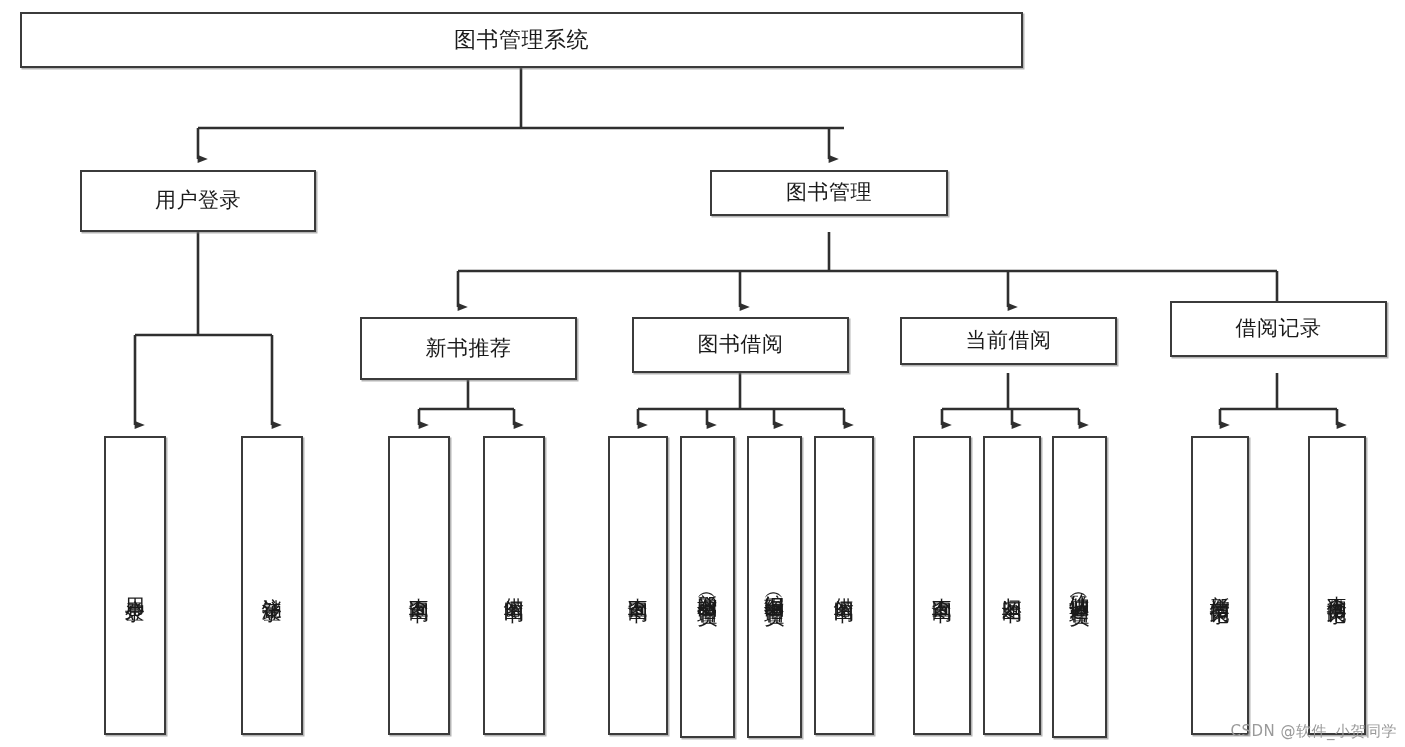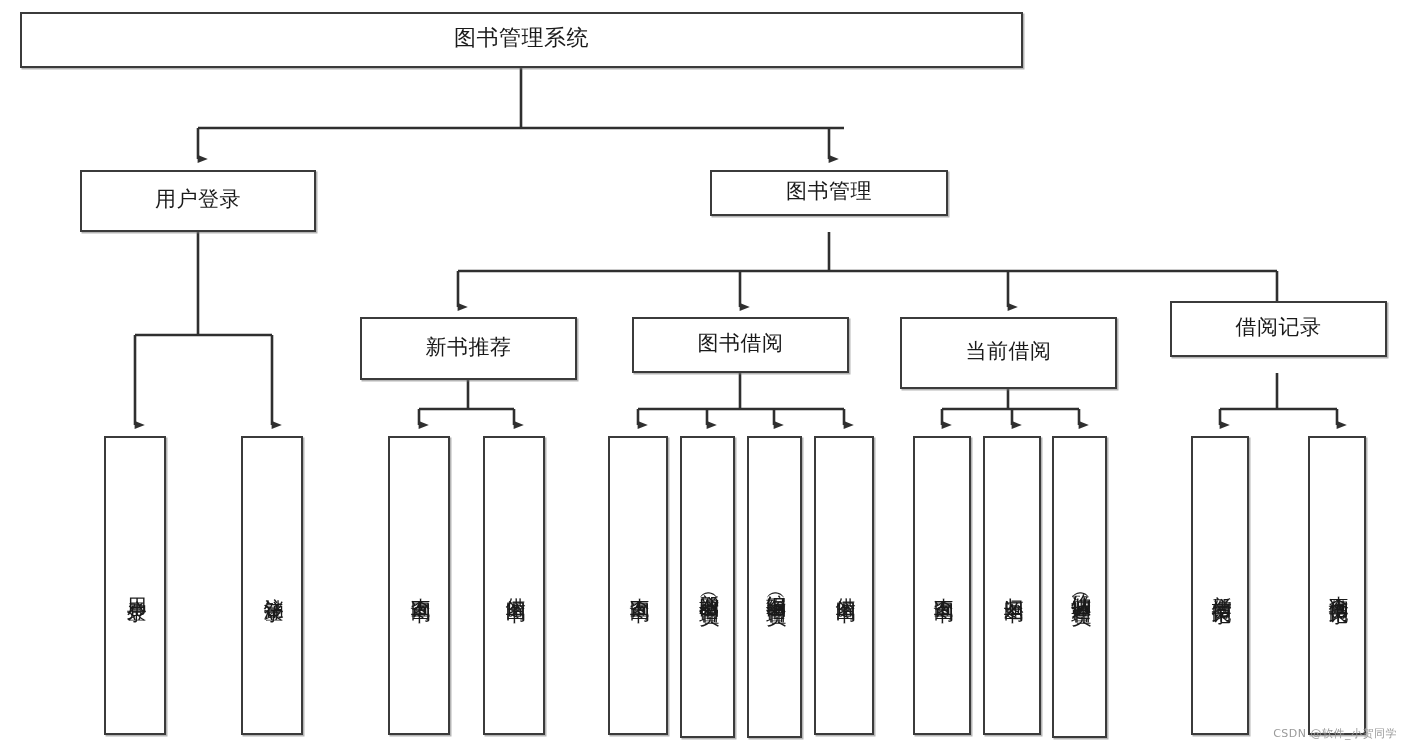--- a/index.html
+++ b/index.html
@@ -30,21 +30,20 @@
     position: absolute;
     box-sizing: border-box;
     background: #ffffff;
     border: 2px solid #3b82f6;
     box-shadow: 1.5px 1.5px 0 rgba(120,120,120,0.55);
     display: flex;
     align-items: center;
     justify-content: center;
     color: #1a1a1a;
     z-index: 2;
-    font-family: Liberation Mono, monospace;
   }
   .node-label {
     display: block;
     text-align: center;
     line-height: 1.22;
     letter-spacing: 0.5px;
   }
   
   .node.horiz .node-label {
     font-size: 21px;
@@ -63,21 +62,21 @@
     text-orientation: upright;
     font-size: 20px;
     line-height: 1.12;
     letter-spacing: 2px;
     white-space: nowrap;
   }
   #watermark {
     position: absolute;
     right: 8px;
     bottom: 6px;
-    font-size: 11px;
+    font-size: 15px;
     color: #9a9a9a;
     z-index: 5;
     white-space: nowrap;
     letter-spacing: 0.5px;
   }
 </style>
 </head>
 <body>
 
 <div id="diagram-root">
@@ -142,21 +141,21 @@
   <div class="node horiz" style="left: 710px; top: 170px; width: 238px; height: 46px; border-color: rgb(59, 59, 59); background: rgb(255, 255, 255); color: rgb(26, 26, 26);">
     <span class="node-label">图书管理</span>
   </div>
 
   <div class="node horiz" style="left: 360px; top: 317px; width: 217px; height: 63px; border-color: rgb(59, 59, 59); background: rgb(255, 255, 255); color: rgb(26, 26, 26);">
     <span class="node-label">新书推荐</span>
   </div>
   <div class="node horiz" style="left: 632px; top: 317px; width: 217px; height: 56px; border-color: rgb(59, 59, 59); background: rgb(255, 255, 255); color: rgb(26, 26, 26);">
     <span class="node-label">图书借阅</span>
   </div>
-  <div class="node horiz" style="left: 900px; top: 317px; width: 217px; height: 72px; border-color: rgb(59, 59, 59); background: rgb(255, 255, 255); color: rgb(26, 26, 26);">
+  <div class="node horiz" style="left: 900px; top: 317px; width: 217px; height: 48px; border-color: rgb(59, 59, 59); background: rgb(255, 255, 255); color: rgb(26, 26, 26);">
     <span class="node-label">当前借阅</span>
   </div>
   <div class="node horiz" style="left: 1170px; top: 301px; width: 217px; height: 56px; border-color: rgb(59, 59, 59); background: rgb(255, 255, 255); color: rgb(26, 26, 26);">
     <span class="node-label">借阅记录</span>
   </div>
 
   <div class="node vert" style="left: 104px; top: 436px; width: 62px; height: 299px; border-color: rgb(59, 59, 59); background: rgb(255, 255, 255); color: rgb(26, 26, 26);">
     <span class="node-label">用户登录</span>
   </div>
   <div class="node vert" style="left: 241px; top: 436px; width: 62px; height: 299px; border-color: rgb(59, 59, 59); background: rgb(255, 255, 255); color: rgb(26, 26, 26);">

